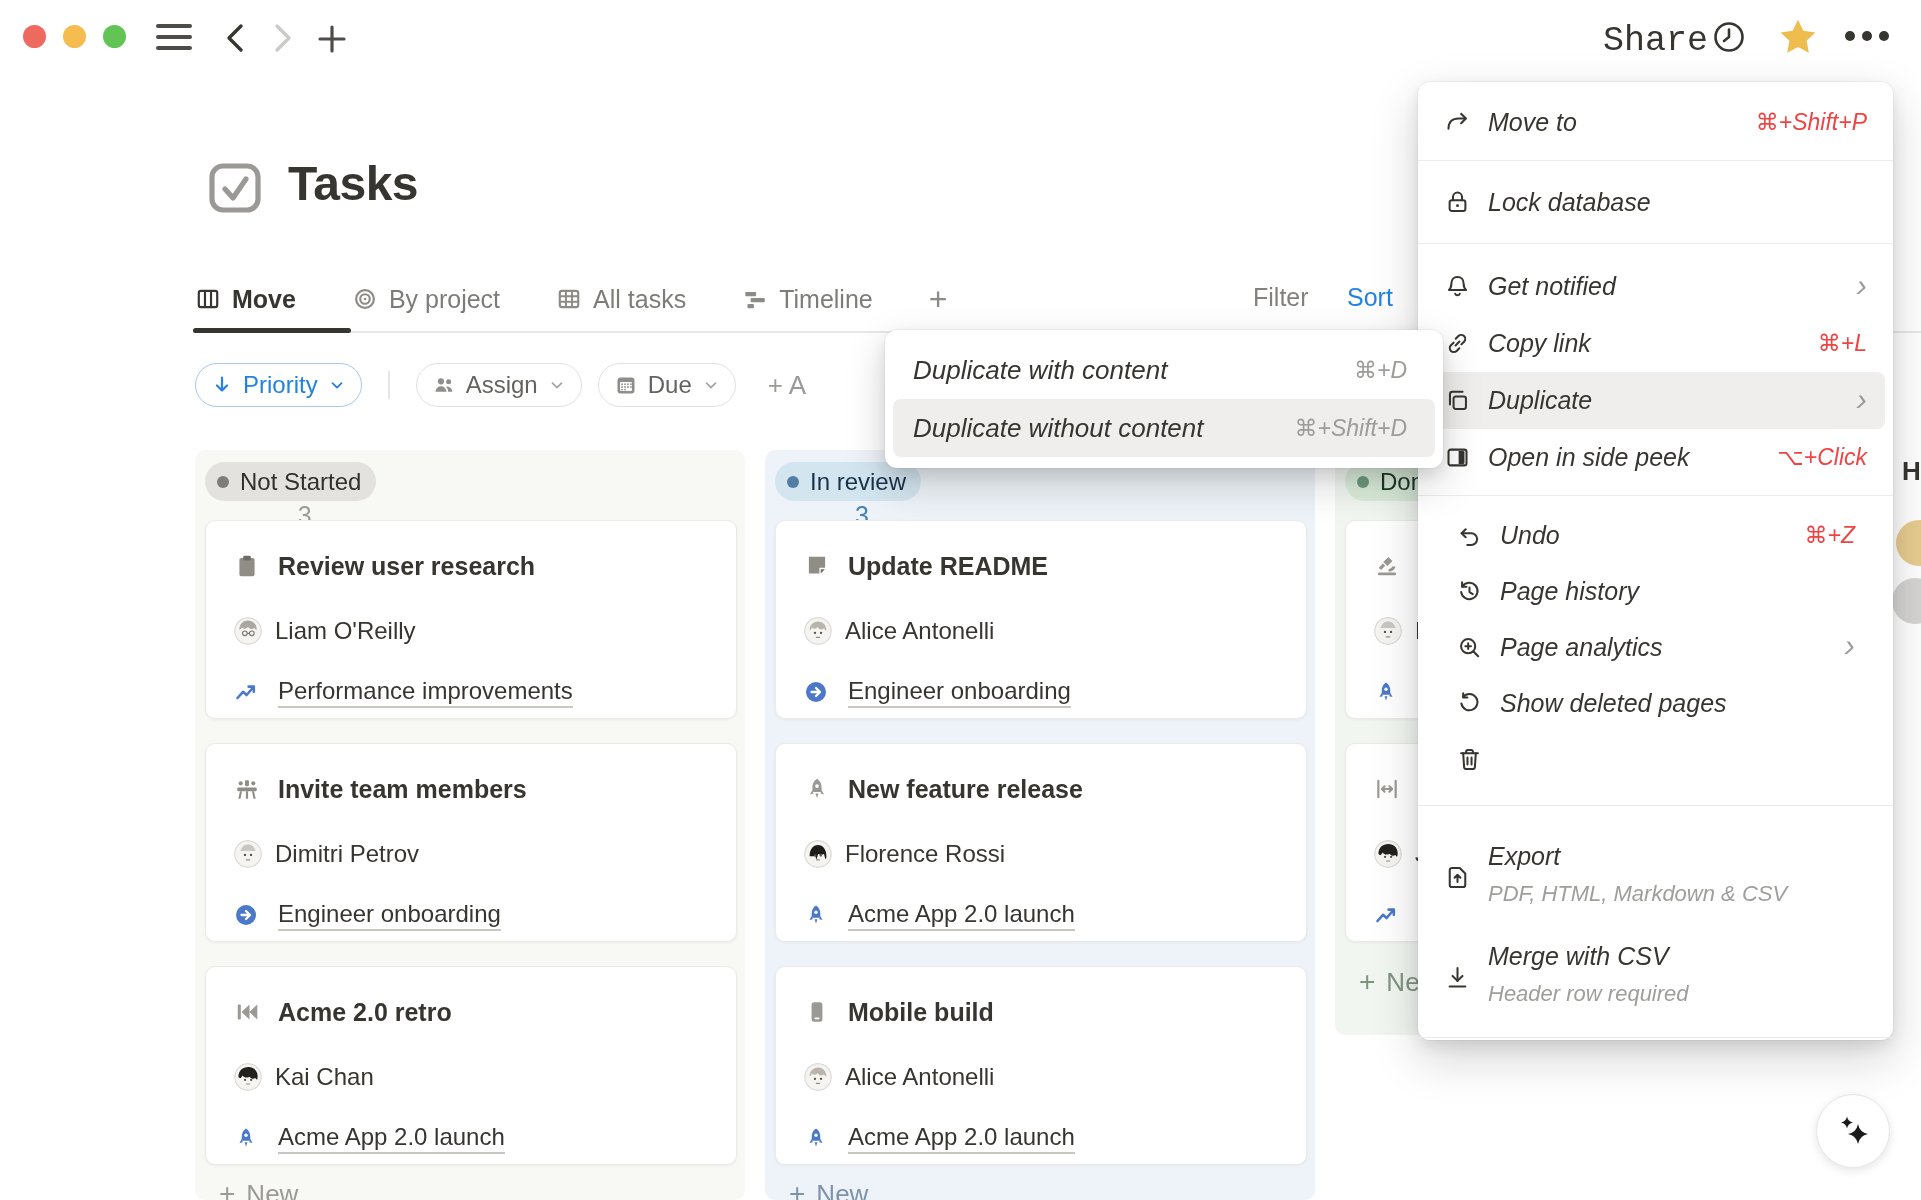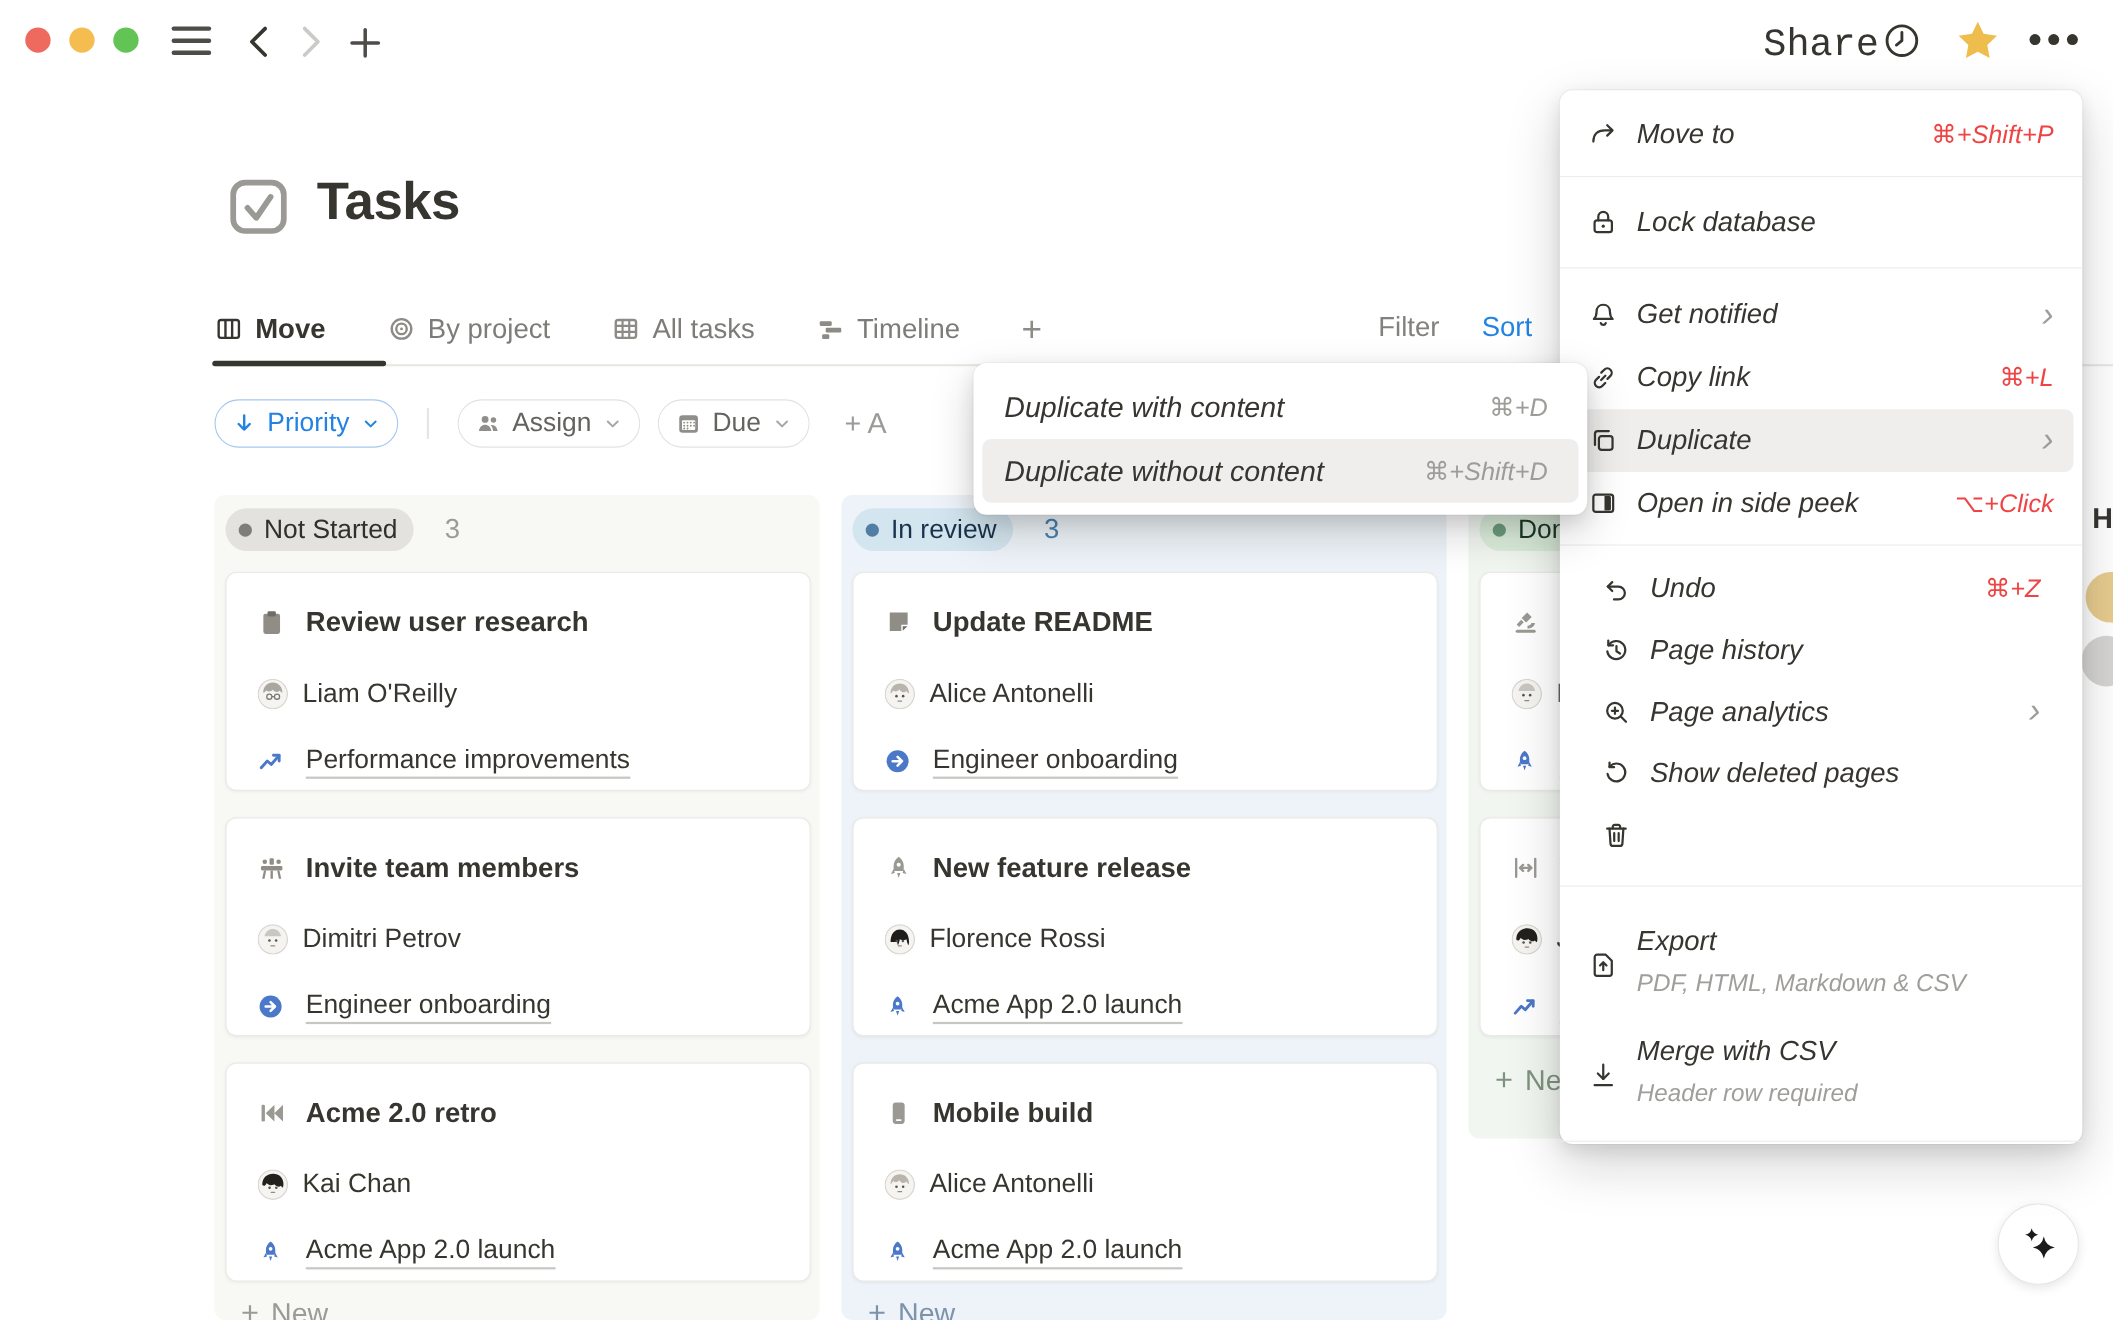--- a/index.html
+++ b/index.html
@@ -36,21 +36,21 @@
         border-radius:22px;font-size:24px;color:#64635f;background:#fff;white-space:nowrap;}
   .chip.blue{border-color:#a5c8ee;color:#2383e2;font-weight:500;}
   .vdiv{width:2px;height:28px;background:#e6e5e2;margin:0 10px;}
   #add-frag{font-size:26px;color:#9b9a97;margin-left:16px;white-space:nowrap;}
 
   
   .col{position:absolute;top:450px;border-radius:10px;}
   #col1{left:195px;width:550px;height:750px;background:#f8f8f5;}
   #col2{left:765px;width:550px;height:750px;background:#edf3f8;}
   #col3{left:1335px;width:550px;height:585px;background:#f1f6f1;}
-  .colhead{position:absolute;top:12px;left:10px;display:flex;align-items:center;}
+  .colhead{position:absolute;top:12px;left:10px;display:flex;align-items:center;flex-direction:column;}
   .pill{display:inline-flex;align-items:center;gap:11px;height:39px;padding:0 15px 0 12px;border-radius:20px;
         font-size:24px;font-weight:500;white-space:nowrap;}
   .pill .dot{width:12px;height:12px;border-radius:50%;flex:0 0 12px;}
   .pill.gray{background:#e3e2df;color:#32302c;}  .pill.gray .dot{background:#7e7d79;}
   .pill.bluep{background:#d3e5ef;color:#18334b;} .pill.bluep .dot{background:#527da5;}
   .pill.green{background:#dbeddb;color:#1c3829;} .pill.green .dot{background:#6c9b7d;}
   .count{margin-left:28px;font-size:25px;color:#9c9b98;}
   .count.bluec{color:#4681b0;}
 
   .card{position:absolute;left:10px;width:530px;height:197px;background:#fff;border:1px solid #ebeae7;

